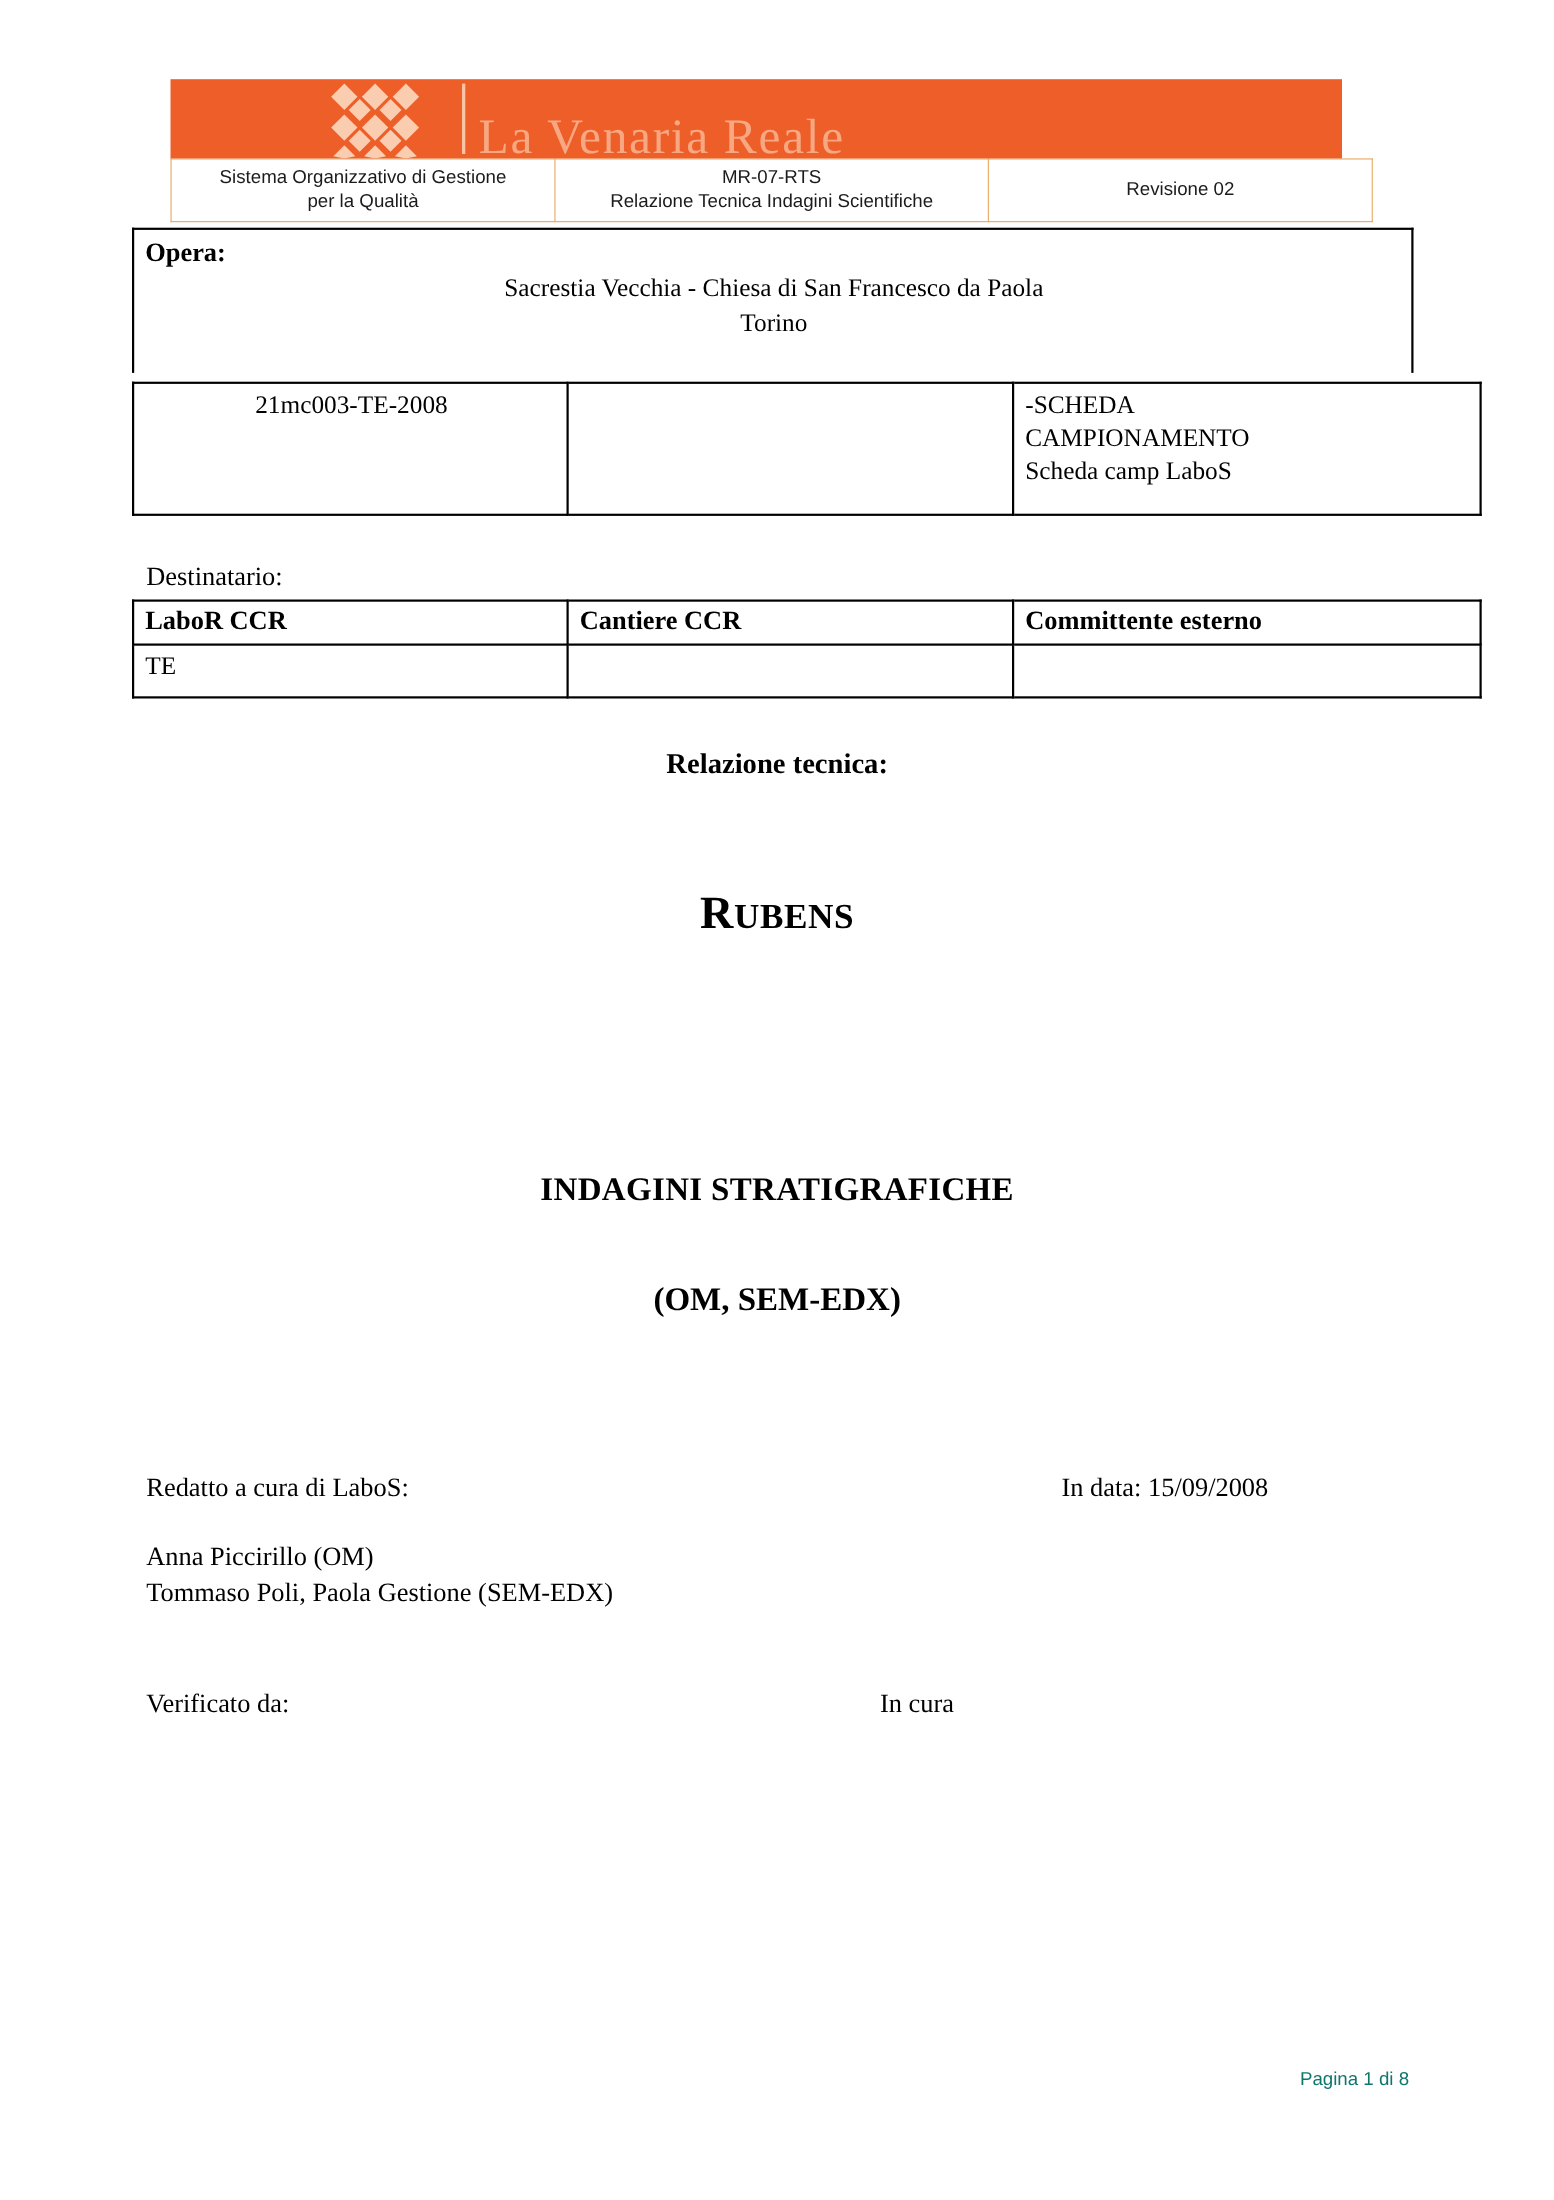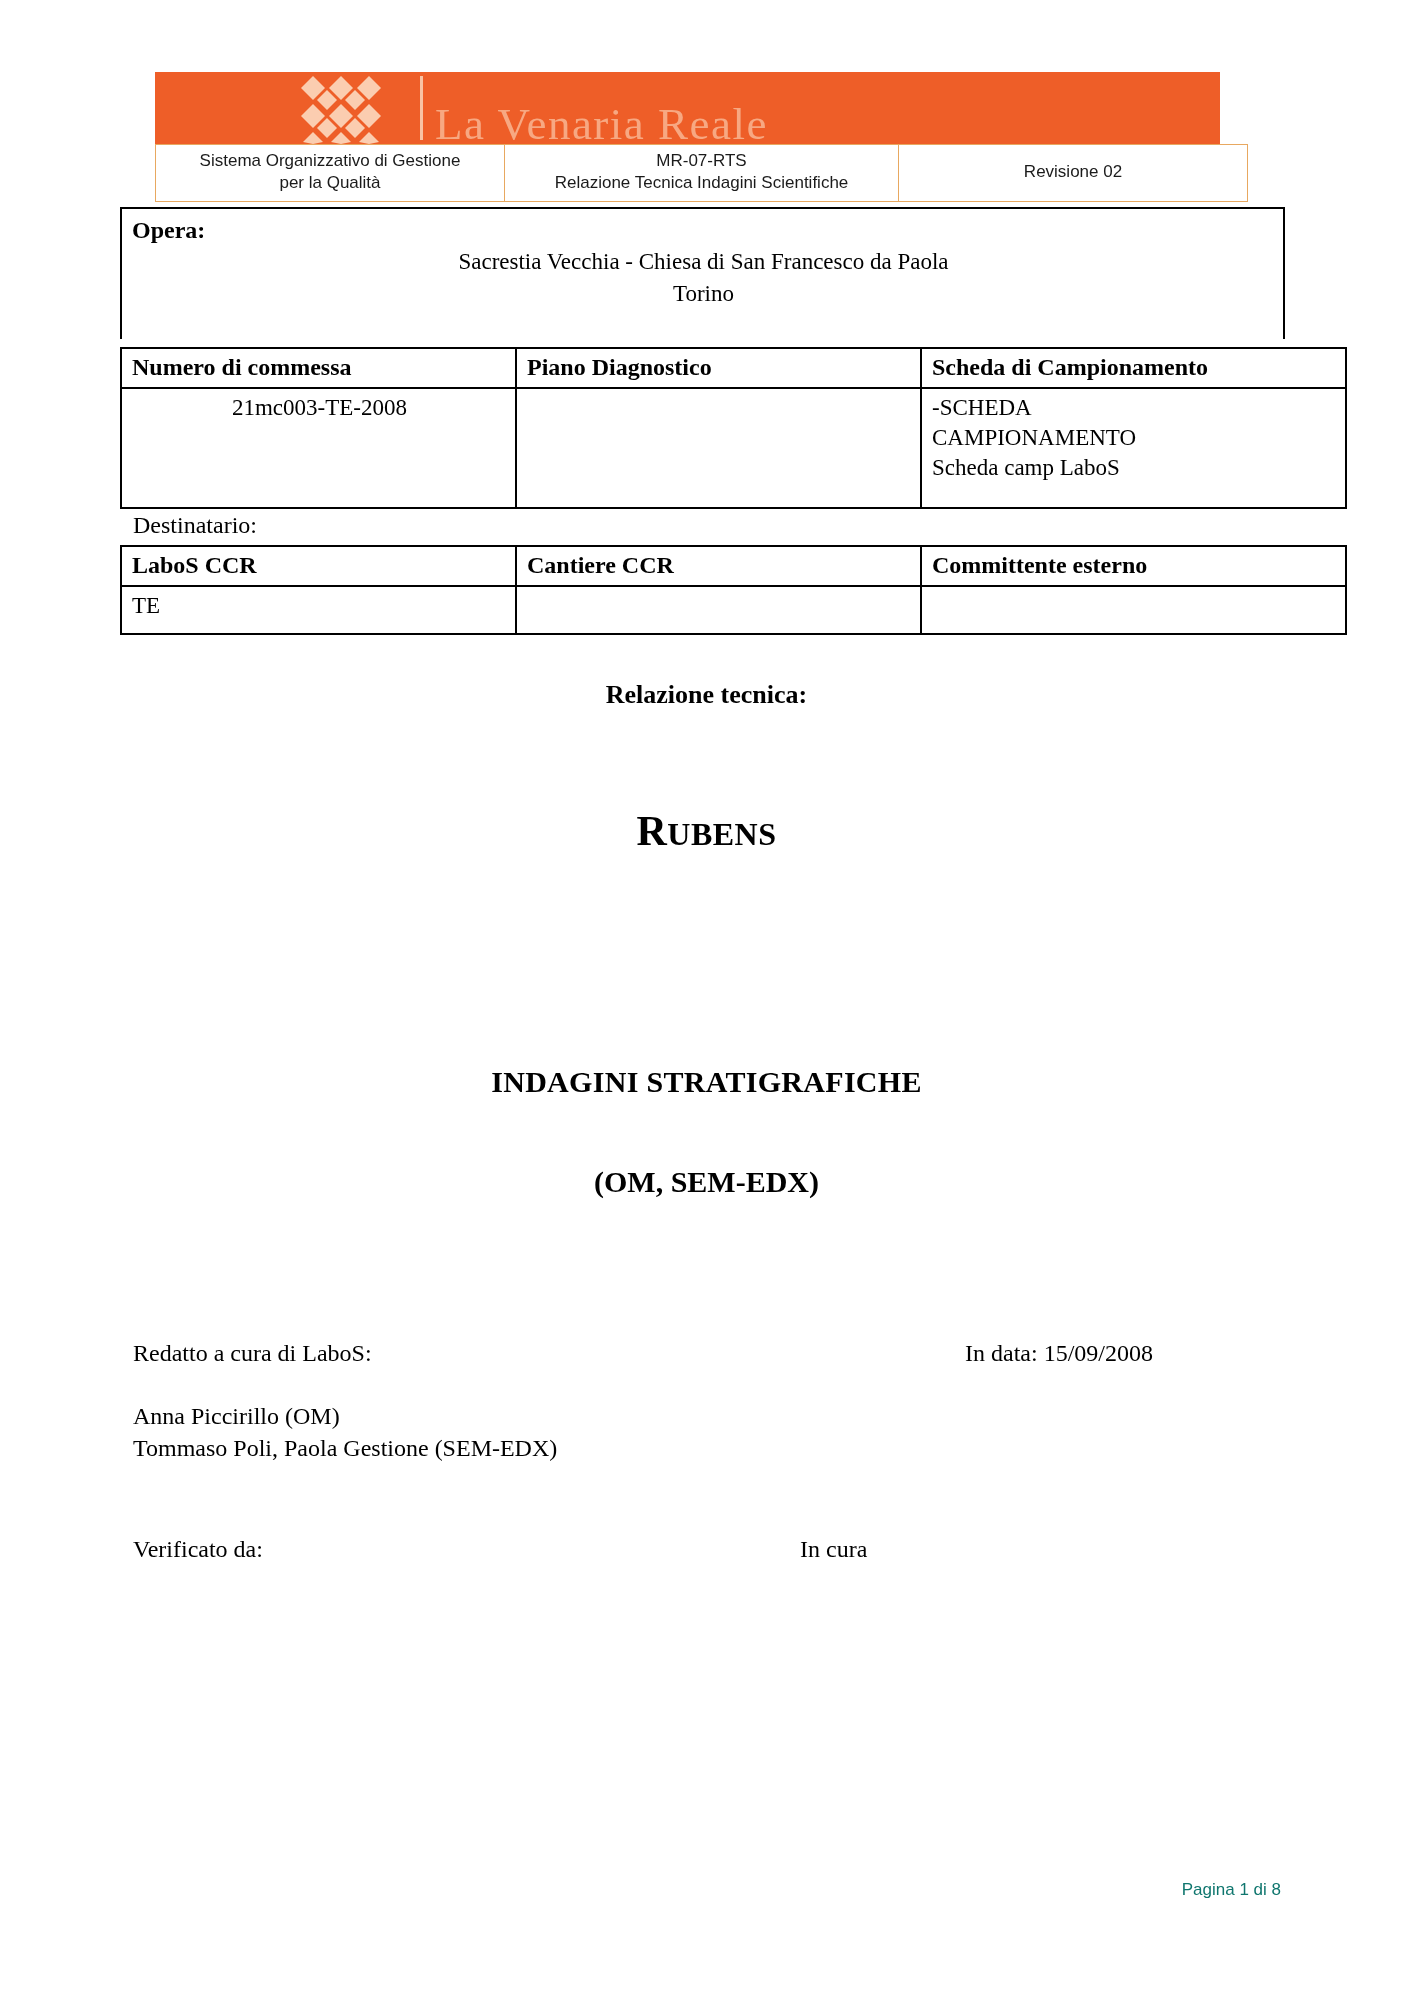--- a/index.html
+++ b/index.html
@@ -310,42 +310,37 @@
           <span class="opera-center">Sacrestia Vecchia - Chiesa di San Francesco da Paola</span>
           <span class="opera-center">Torino</span>
         </td>
       </tr>
     </tbody>
   </table>
 
   <table class="doc-table" id="commessa-table">
     <tbody>
       <tr>
-        <td class="hdr col-a">Numero di commessa</td>
-        <td class="hdr col-b">Piano Diagnostico</td>
-        <td class="hdr col-c">Scheda di Campionamento</td>
-      </tr>
-      <tr>
         <td class="body col-a center">21mc003-TE-2008</td>
         <td class="body col-b"></td>
         <td class="body col-c">
           <span>-SCHEDA</span><br>
           <span>CAMPIONAMENTO</span><br>
           <span>Scheda camp LaboS</span>
         </td>
       </tr>
     </tbody>
   </table>
 
   <div class="destinatario-label">Destinatario:</div>
 
   <table class="doc-table" id="dest-table">
     <tbody>
       <tr>
-        <td class="hdr col-a">LaboS CCR</td>
+        <td class="hdr col-a">LaboR CCR</td>
         <td class="hdr col-b">Cantiere CCR</td>
         <td class="hdr col-c">Committente esterno</td>
       </tr>
       <tr>
         <td class="body col-a">TE</td>
         <td class="body col-b"></td>
         <td class="body col-c"></td>
       </tr>
     </tbody>
   </table>

